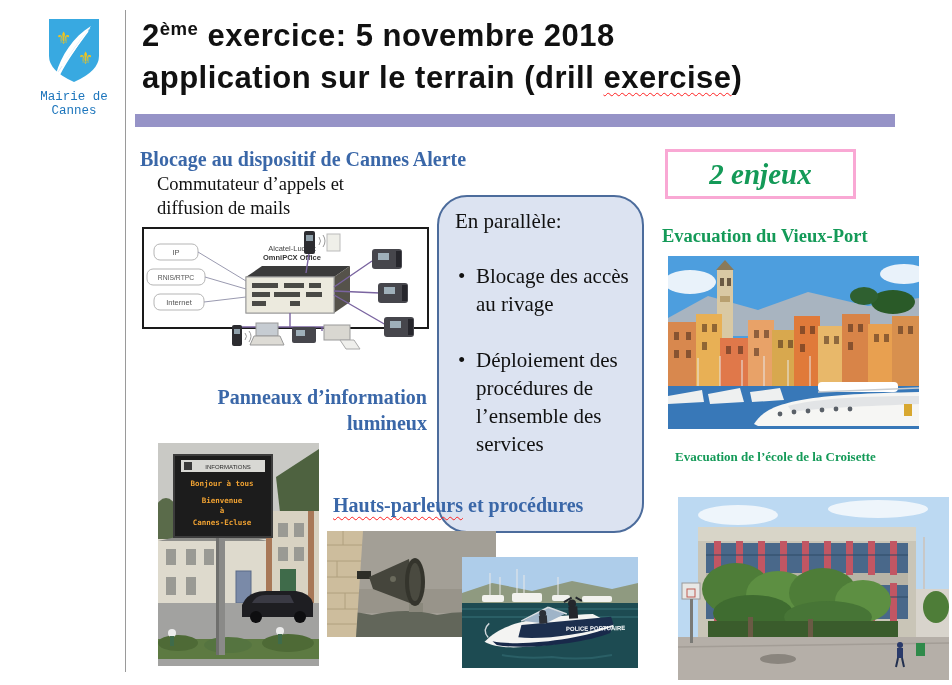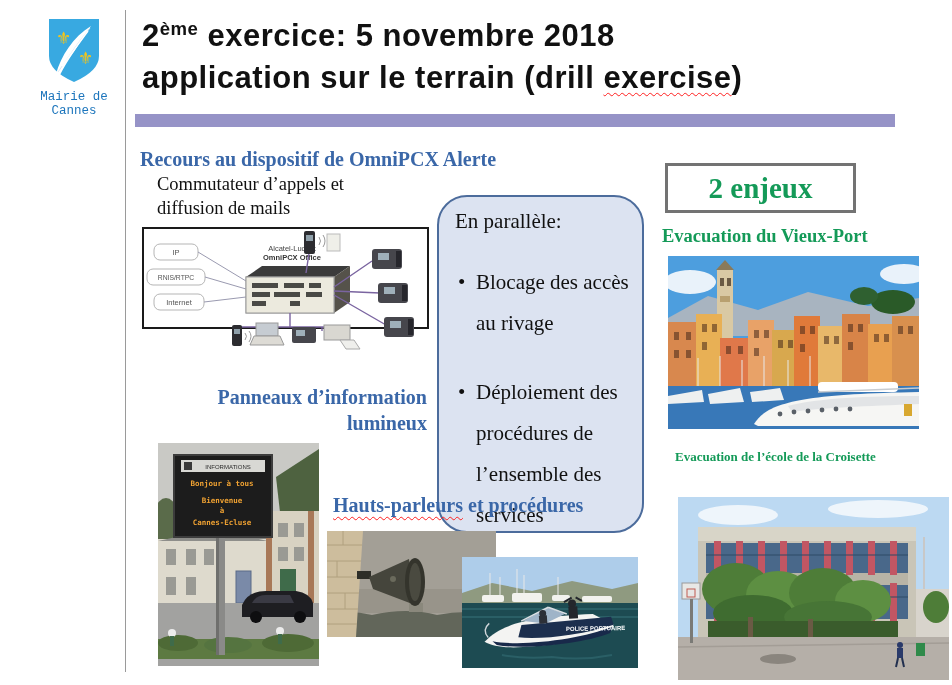--- a/index.html
+++ b/index.html
@@ -36,26 +36,26 @@
   .photo-boat{left:462px;top:557px;z-index:3;}
   .photo-port{left:668px;top:256px;}
   .photo-school{left:678px;top:497px;}
 
   
   .pbox{left:437px;top:195px;width:207px;height:338px;background:#DCE3F1;
         border:2.5px solid #4C6C9C;border-radius:30px;box-sizing:border-box;
         padding:12px 12px 0 16px;}
   .pbox-title{font-size:21px;color:#111;}
   .pbox ul{list-style:none;margin:26px 0 0 0;padding:0;}
-  .pbox li{position:relative;padding-left:21px;font-size:21px;line-height:41px;color:#111;margin-top:28px;}
+  .pbox li{position:relative;padding-left:21px;font-size:21px;line-height:28px;color:#111;margin-top:28px;}
   .pbox li::before{content:"\2022";position:absolute;left:3px;top:0;color:#111;}
 
   
-  .badge{left:665px;top:163px;width:191px;height:50px;border:3px solid #737373;box-sizing:border-box;
-         display:flex;align-items:center;justify-content:center;background:#fff;}
+  .badge{left:665px;top:149px;width:191px;height:50px;border:3px solid #f9a8d4;box-sizing:border-box;
+         display:flex;align-items:center;justify-content:center;background:#fff;font-style:italic;}
   .badge span{color:#149A58;font-weight:bold;font-size:29px;}
 </style>
 </head>
 <body>
 
 <div class="slide">
 
   <div class="abs logo">
     <svg width="60" height="66" viewBox="0 0 60 66">
       <path d="M5,1 H55 V38 Q55,53 30,64 Q5,53 5,38 Z" fill="#38A9E1"></path>
@@ -69,21 +69,21 @@
   </div>
 
   <div class="abs vline"></div>
 
   <div class="abs title">
     <div><span>2</span><sup>ème</sup><span> exercice: 5 novembre 2018</span></div>
     <div><span>application sur le terrain (drill </span><span class="misspell">exercise</span><span>)</span></div>
   </div>
   <div class="abs bar"></div>
 
-  <div class="abs h-blue h-recours">Recours au dispositif de OmniPCX Alerte</div>
+  <div class="abs h-blue h-recours">Blocage au dispositif de Cannes Alerte</div>
   <div class="abs sub-commutateur">Commutateur d’appels et diffusion de mails</div>
 
   <div class="abs diagram">
     <svg width="283" height="122" viewBox="0 0 283 122">
 
       <rect x="10" y="15" width="44" height="16" rx="6" fill="#fff" stroke="#b5b5b5"></rect>
       <text x="32" y="26" font-size="7.5" text-anchor="middle" fill="#555" font-family="Liberation Sans">IP</text>
       <rect x="3" y="40" width="58" height="16" rx="6" fill="#fff" stroke="#b5b5b5"></rect>
       <text x="32" y="51" font-size="6.8" text-anchor="middle" fill="#555" font-family="Liberation Sans">RNIS/RTPC</text>
       <rect x="10" y="65" width="50" height="16" rx="6" fill="#fff" stroke="#b5b5b5"></rect>

